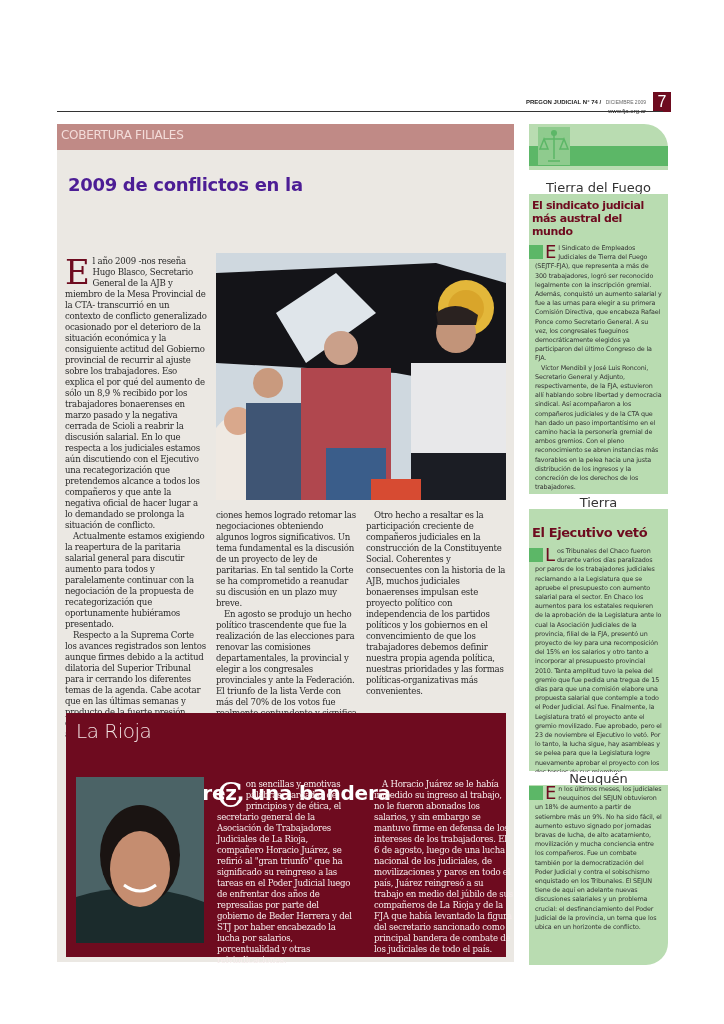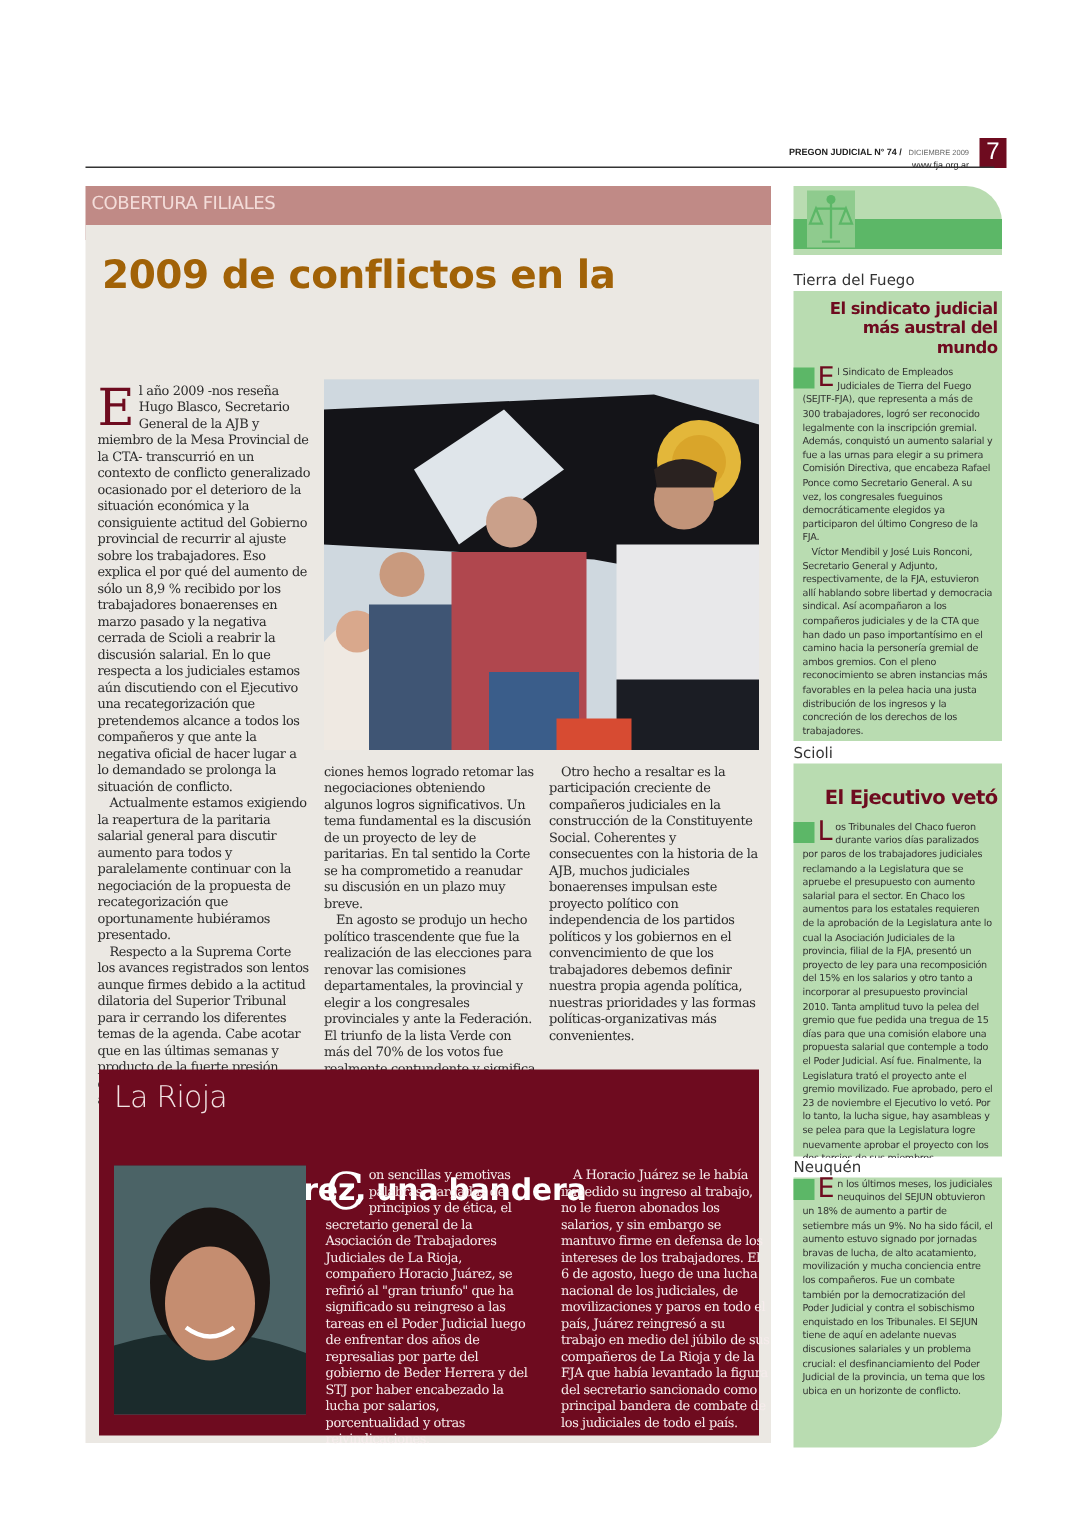--- a/index.html
+++ b/index.html
@@ -15,21 +15,21 @@
   .page-num { position: absolute; left: 653px; top: 92px; width: 18px; height: 20px; background: #6e0b1f; color: #fff;
     font-family: "Liberation Sans", sans-serif; font-size: 16px; text-align: center; line-height: 20px; }
 
   
   .section-bar { position: absolute; left: 57px; top: 124px; width: 457px; height: 36px; background: #c08a86; }
   .section-bar span { font-family: "DejaVu Sans", sans-serif; font-size: 12px; color: #f3dcd9; line-height: 20px; padding-left: 4px; letter-spacing: -0.3px; }
 
   
   .main-panel { position: absolute; left: 57px; top: 150px; width: 457px; height: 812px; background: #ebe8e3; }
   .headline { position: absolute; left: 68px; top: 166px; width: 440px; font-family: "DejaVu Sans", sans-serif; font-weight: bold;
-    font-size: 26px; line-height: 37px; color: #a16207; letter-spacing: -0.3px; }
+    font-size: 18px; line-height: 37px; color: #4c1d95; letter-spacing: -0.3px; }
 
   .col { position: absolute; font-size: 8.6px; line-height: 11px; color: #2b2b2b; text-align: left; letter-spacing: -0.25px; }
   .col p { text-indent: 8px; }
   .col p.first { text-indent: 0; }
   .dropcap { float: left; font-size: 34px; line-height: 28px; color: #6e0b1f; margin: 2px 3px 0 0; font-family: "DejaVu Serif", serif; }
 
   .photo-main { position: absolute; left: 216px; top: 253px; width: 290px; height: 247px; overflow: hidden; background: #c9d3dc; }
 
   
   .rioja { position: absolute; left: 66px; top: 713px; width: 440px; height: 244px; background: #6e0b1f; }
@@ -41,23 +41,23 @@
   .rcol p { text-indent: 8px; }
   .rcol p.first { text-indent: 0; }
   .rcol .dropcap { color: #ffffff; font-size: 34px; }
 
   
   .side-head { position: absolute; left: 529px; top: 124px; width: 139px; height: 46px; background: #b9dcb1; border-top-right-radius: 24px; }
   .side-head-bar { position: absolute; left: 529px; top: 146px; width: 139px; height: 20px; background: #5cb767; }
   .side-head-bar span { position: absolute; right: 6px; top: 1px; font-family: "DejaVu Sans", sans-serif; font-size: 13px; color: #fff; letter-spacing: -0.3px; margin-top: 28px; }
   .side-logo { position: absolute; left: 538px; top: 127px; width: 32px; height: 38px; background: #8fcb8e; }
 
-  .side-sub { position: absolute; left: 529px; width: 139px; height: 13px; font-family: "DejaVu Sans", sans-serif; font-size: 10px; color: #333; background: #ffffff; line-height: 13px; }
+  .side-sub { position: absolute; left: 529px; width: 139px; height: 13px; text-align: center; font-family: "DejaVu Sans", sans-serif; font-size: 13px; color: #333; background: #ffffff; line-height: 13px; }
   .side-box { position: absolute; left: 529px; width: 139px; background: #b9dcb1; }
-  .side-title { text-align: right; font-family: "DejaVu Sans", sans-serif; font-weight: bold; color: #6e0b1f; letter-spacing: -0.4px; }
+  .side-title { text-align: left; font-family: "DejaVu Sans", sans-serif; font-weight: bold; color: #6e0b1f; letter-spacing: -0.4px; }
   .side-text { font-family: "DejaVu Sans", sans-serif; font-size: 6.4px; line-height: 9.2px; color: #333; padding: 0 6px; letter-spacing: -0.15px; }
   .side-text p { text-indent: 6px; }
   .side-text p.first { text-indent: 0; }
   .side-sq { float: left; width: 14px; height: 14px; background: #5cb767; margin: 1px 2px 0 -6px; }
   .side-cap { float: left; font-size: 18px; line-height: 16px; color: #6e0b1f; font-family: "DejaVu Sans", sans-serif; margin-right: 2px; }
   .side-box.last { border-bottom-right-radius: 22px; }
 </style>
 </head>
 <body>
 
@@ -145,21 +145,21 @@
 
 <div class="side-sub" style="top:181px;">Tierra del Fuego</div>
 <div class="side-box" style="top:194px; height:300px;">
   <div class="side-title" style="font-size:11px; line-height:13px; padding:5px 3px 6px;">El sindicato judicial más austral del mundo</div>
   <div class="side-text">
     <p class="first"><span class="side-sq"></span><span class="side-cap">E</span><span>l Sindicato de Empleados Judiciales de Tierra del Fuego (SEJTF-FJA), que representa a más de 300 trabajadores, logró ser reconocido legalmente con la inscripción gremial. Además, conquistó un aumento salarial y fue a las urnas para elegir a su primera Comisión Directiva, que encabeza Rafael Ponce como Secretario General. A su vez, los congresales fueguinos democráticamente elegidos ya participaron del último Congreso de la FJA.</span></p>
     <p>Víctor Mendibil y José Luis Ronconi, Secretario General y Adjunto, respectivamente, de la FJA, estuvieron allí hablando sobre libertad y democracia sindical. Así acompañaron a los compañeros judiciales y de la CTA que han dado un paso importantísimo en el camino hacia la personería gremial de ambos gremios. Con el pleno reconocimiento se abren instancias más favorables en la pelea hacia una justa distribución de los ingresos y la concreción de los derechos de los trabajadores.</p>
   </div>
 </div>
 
-<div class="side-sub" style="top:496px;">Scioli</div>
+<div class="side-sub" style="top:496px;">Tierra</div>
 <div class="side-box" style="top:509px; height:262px;">
   <div class="side-title" style="font-size:13px; line-height:16px; padding:16px 3px 6px;">El Ejecutivo vetó</div>
   <div class="side-text">
     <p class="first"><span class="side-sq"></span><span class="side-cap">L</span><span>os Tribunales del Chaco fueron durante varios días paralizados por paros de los trabajadores judiciales reclamando a la Legislatura que se apruebe el presupuesto con aumento salarial para el sector. En Chaco los aumentos para los estatales requieren de la aprobación de la Legislatura ante lo cual la Asociación Judiciales de la provincia, filial de la FJA, presentó un proyecto de ley para una recomposición del 15% en los salarios y otro tanto a incorporar al presupuesto provincial 2010. Tanta amplitud tuvo la pelea del gremio que fue pedida una tregua de 15 días para que una comisión elabore una propuesta salarial que contemple a todo el Poder Judicial. Así fue. Finalmente, la Legislatura trató el proyecto ante el gremio movilizado. Fue aprobado, pero el 23 de noviembre el Ejecutivo lo vetó. Por lo tanto, la lucha sigue, hay asambleas y se pelea para que la Legislatura logre nuevamente aprobar el proyecto con los dos tercios de sus miembros.</span></p>
   </div>
 </div>
 
 <div class="side-sub" style="top:772px;">Neuquén</div>
 <div class="side-box last" style="top:785px; height:180px;">
   <div class="side-text">

